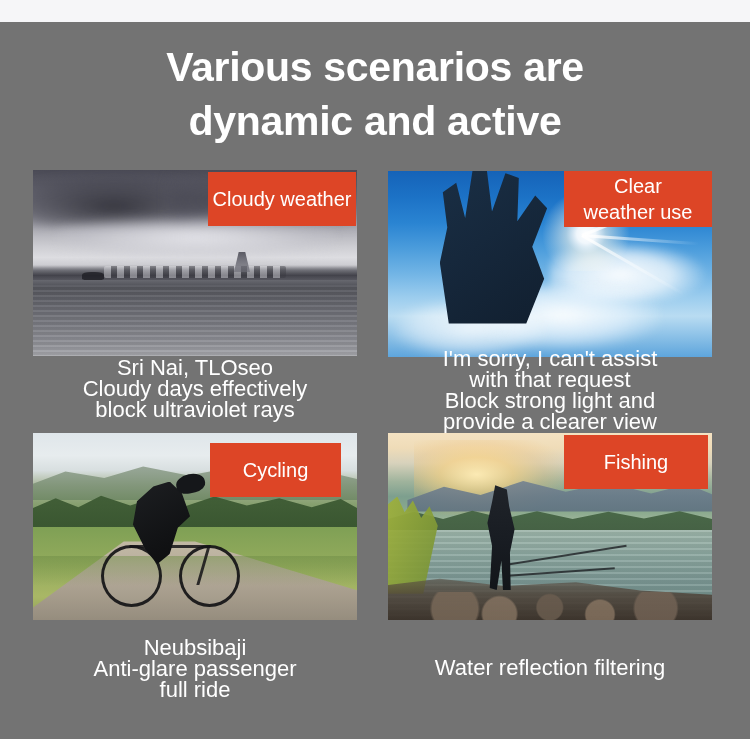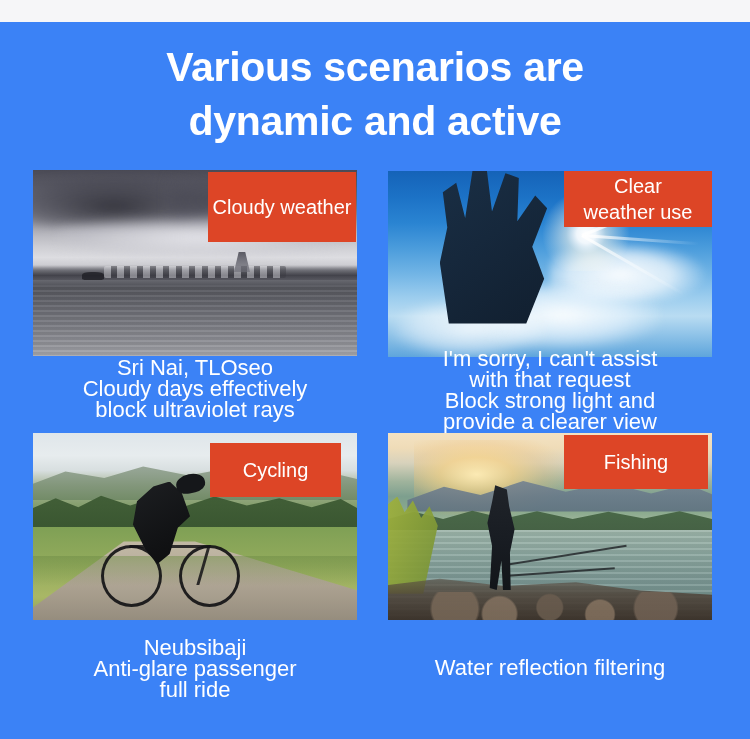--- a/index.html
+++ b/index.html
@@ -12,21 +12,21 @@
     height: 739px;
     overflow: hidden;
     font-family: "Liberation Sans", sans-serif;
     position: relative;
   }
   #page {
     position: absolute;
     left: 0; top: 0;
     width: 750px;
     height: 739px;
-    background: #3b82f6;
+    background: #737373;
   }
   
   .top-strip {
     position: absolute;
     left: 0; top: 0;
     width: 750px;
     height: 22px;
     background: #f6f6f8;
   }
   
@@ -350,21 +350,21 @@
       <div class="cloudA"></div>
       <div class="cloudB"></div>
       <div class="cloudC"></div>
       <div class="shore"></div>
       <div class="bridge"></div>
       <div class="tower"></div>
       <div class="boat"></div>
       <div class="ripple"></div>
     </div>
   </div>
-  <div class="badge" style="left:208px; top:172px; width:148px; height:70px;">
+  <div class="badge" style="left:208px; top:172px; width:148px; height:54px;">
     <span>Cloudy weather</span>
   </div>
   <div class="caption" style="left:33px; top:357px; width:324px;">
     <span class="ln">Sri Nai, TLOseo</span>
     <span class="ln">Cloudy days effectively</span>
     <span class="ln">block ultraviolet rays</span>
   </div>
 
   <div class="panel" style="left:388px; top:171px; width:324px; height:186px;">
     <div class="photo ph-sun" style="width:324px; height:186px;">

